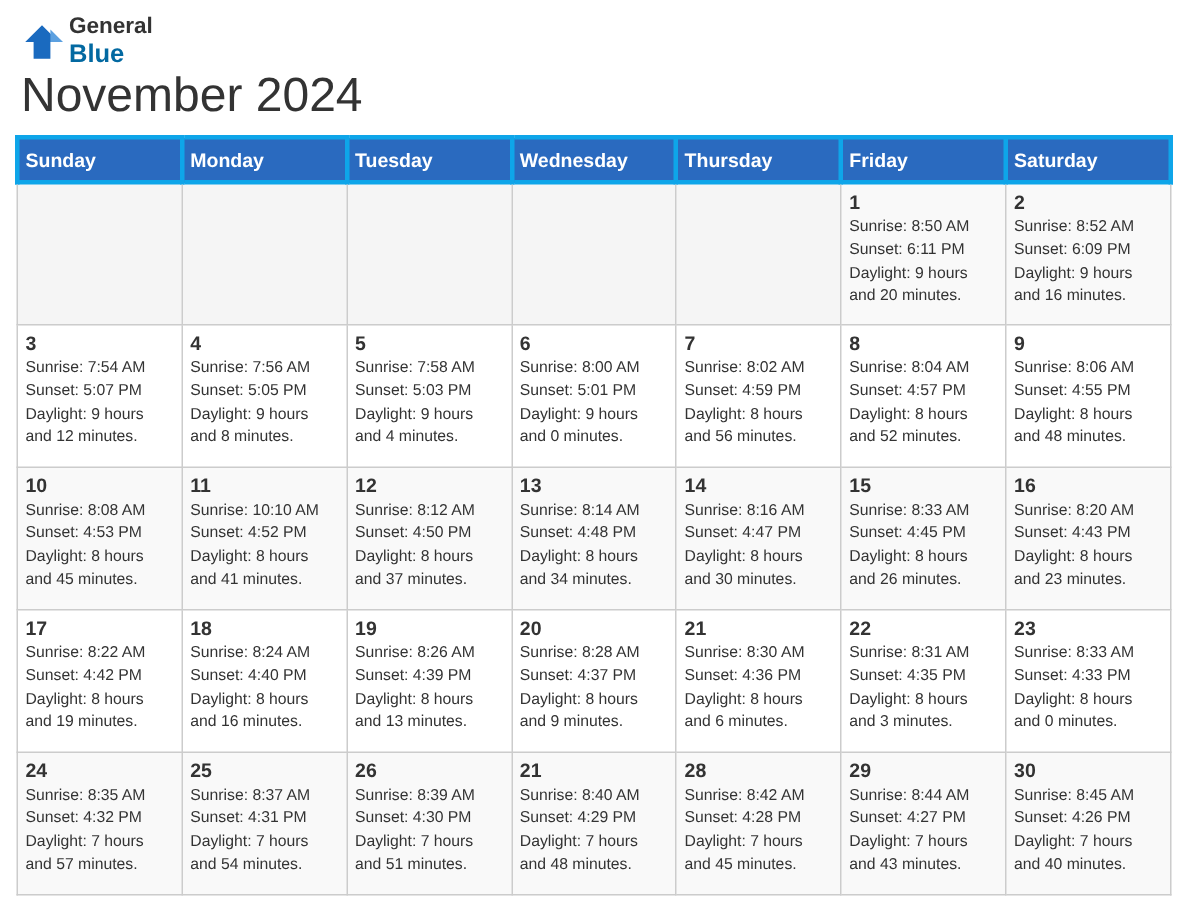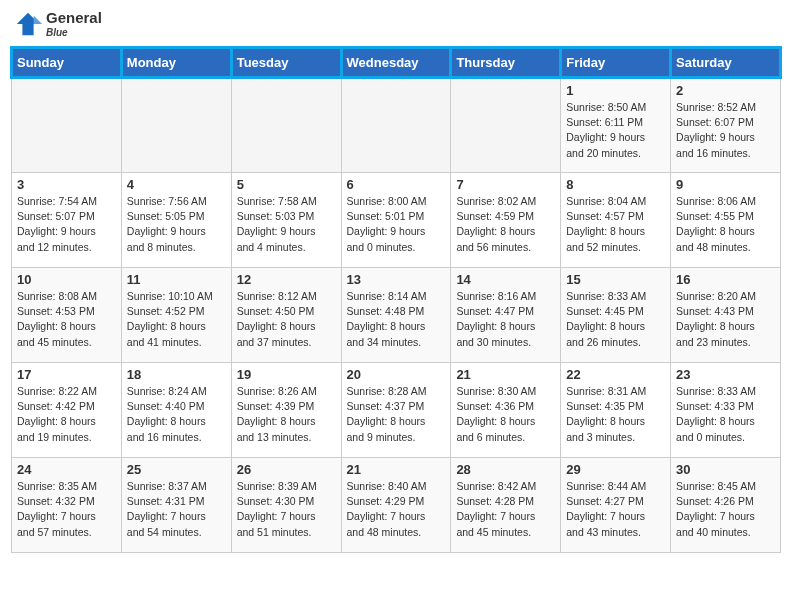--- a/index.html
+++ b/index.html
@@ -23,21 +23,21 @@
       align-items: center;
       gap: 0;
     }
     .logo-text {
       display: flex;
       flex-direction: column;
       font-weight: bold;
       line-height: 1.1;
     }
     .logo-general { color: #333; font-size: 15px; }
-    .logo-blue { color: #404040; font-size: 10px; font-style: italic; }
+    .logo-blue { color: #0369a1; font-size: 17px; }
     .logo-icon {
       width: 28px;
       height: 28px;
       margin-right: 4px;
     }
     .title-block { text-align: right; }
     .month-title { font-size: 32px; color: #333; font-weight: normal; }
     .location { font-size: 16px; color: #555; }
 
     .calendar {
@@ -85,20 +85,21 @@
     <svg class="logo-icon" viewBox="0 0 40 40">
       <polygon points="20,4 36,20 28,20 28,36 12,36 12,20 4,20" fill="#1a6abf"></polygon>
       <polygon points="28,8 40,20 28,20" fill="#5ba0e0"></polygon>
     </svg>
     <div class="logo-text">
       <span class="logo-general">General</span>
       <span class="logo-blue">Blue</span>
     </div>
   </div>
   <div class="title-block">
+    <div class="month-title">November 2024</div>
   </div>
 </div>
 
 <table class="calendar">
   <thead>
     <tr>
     <th>Sunday</th>
         <th>Monday</th>
         <th>Tuesday</th>
         <th>Wednesday</th>
@@ -116,21 +117,21 @@
         <td class="empty"></td>
         <td>
           <div class="day-num">1</div>
           <div class="day-info">Sunrise: 8:50 AM
 Sunset: 6:11 PM
 Daylight: 9 hours and 20 minutes.</div>
         </td>
         <td>
           <div class="day-num">2</div>
           <div class="day-info">Sunrise: 8:52 AM
-Sunset: 6:07 PM
+Sunset: 6:09 PM
 Daylight: 9 hours and 16 minutes.</div>
         </td>
       </tr>
       <tr>
         <td>
           <div class="day-num">3</div>
           <div class="day-info">Sunrise: 7:54 AM
 Sunset: 5:07 PM
 Daylight: 9 hours and 12 minutes.</div>
         </td>

